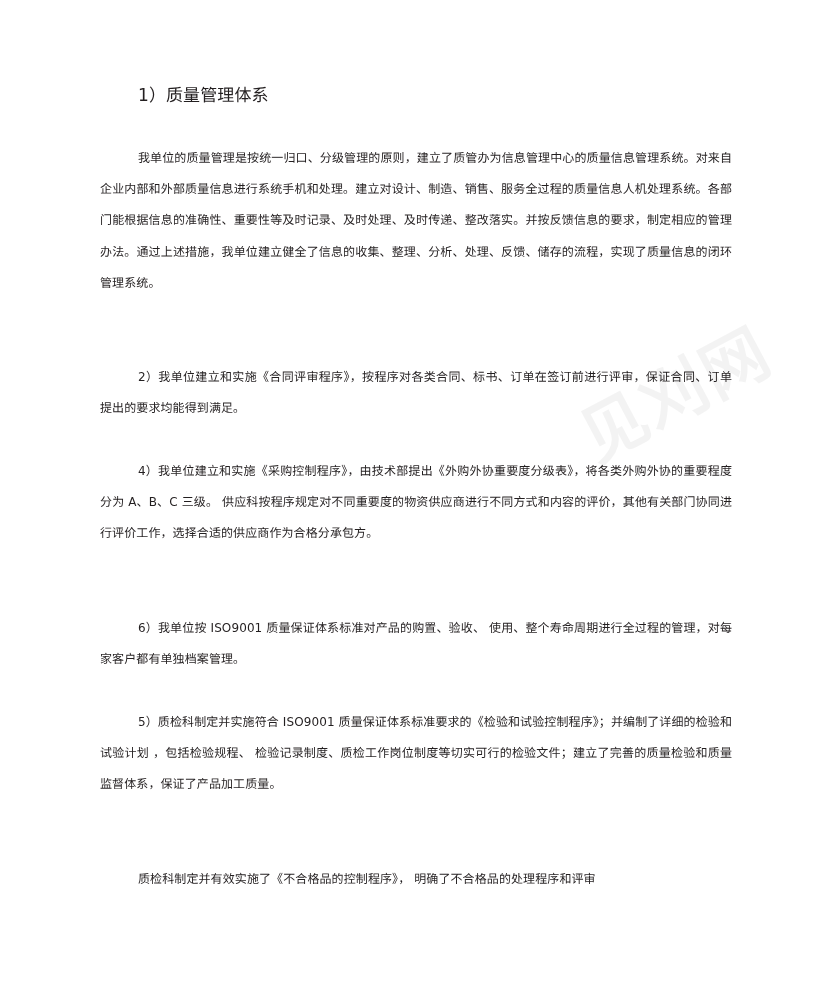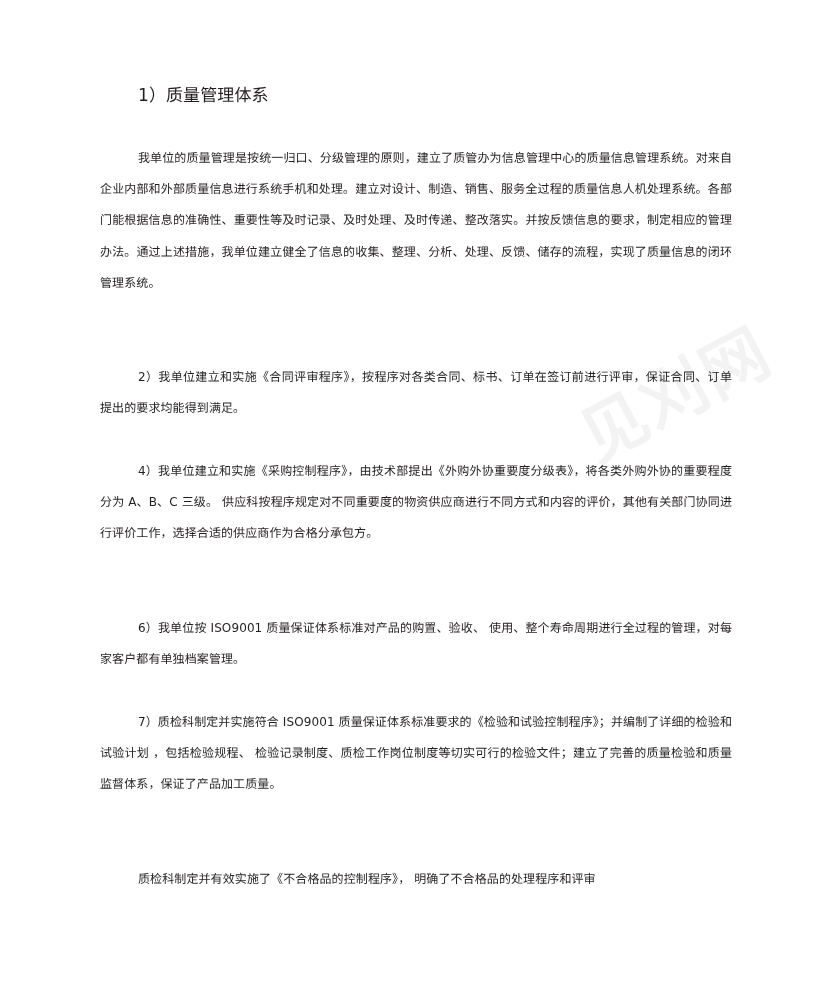--- a/index.html
+++ b/index.html
@@ -96,21 +96,21 @@
 
     <div class="block indent" style="top:456px;">
       <p>4）我单位建立和实施《采购控制程序》，由技术部提出《外购外协重要度分级表》，将各类外购外协的重要程度分为 A、B、C 三级。 供应科按程序规定对不同重要度的物资供应商进行不同方式和内容的评价，其他有关部门协同进行评价工作，选择合适的供应商作为合格分承包方。</p>
     </div>
 
     <div class="block indent" style="top:613px;">
       <p>6）我单位按 ISO9001 质量保证体系标准对产品的购置、验收、 使用、整个寿命周期进行全过程的管理，对每家客户都有单独档案管理。</p>
     </div>
 
     <div class="block indent" style="top:707px;">
-      <p>7）质检科制定并实施符合 ISO9001 质量保证体系标准要求的《检验和试验控制程序》；并编制了详细的检验和试验计划 ，包括检验规程、 检验记录制度、质检工作岗位制度等切实可行的检验文件；建立了完善的质量检验和质量监督体系，保证了产品加工质量。</p>
+      <p>5）质检科制定并实施符合 ISO9001 质量保证体系标准要求的《检验和试验控制程序》；并编制了详细的检验和试验计划 ，包括检验规程、 检验记录制度、质检工作岗位制度等切实可行的检验文件；建立了完善的质量检验和质量监督体系，保证了产品加工质量。</p>
     </div>
 
     <div class="block indent" style="top:864px;">
       <p>质检科制定并有效实施了《不合格品的控制程序》， 明确了不合格品的处理程序和评审</p>
     </div>
 
   </div>
 </div>
 
 </body></html>

